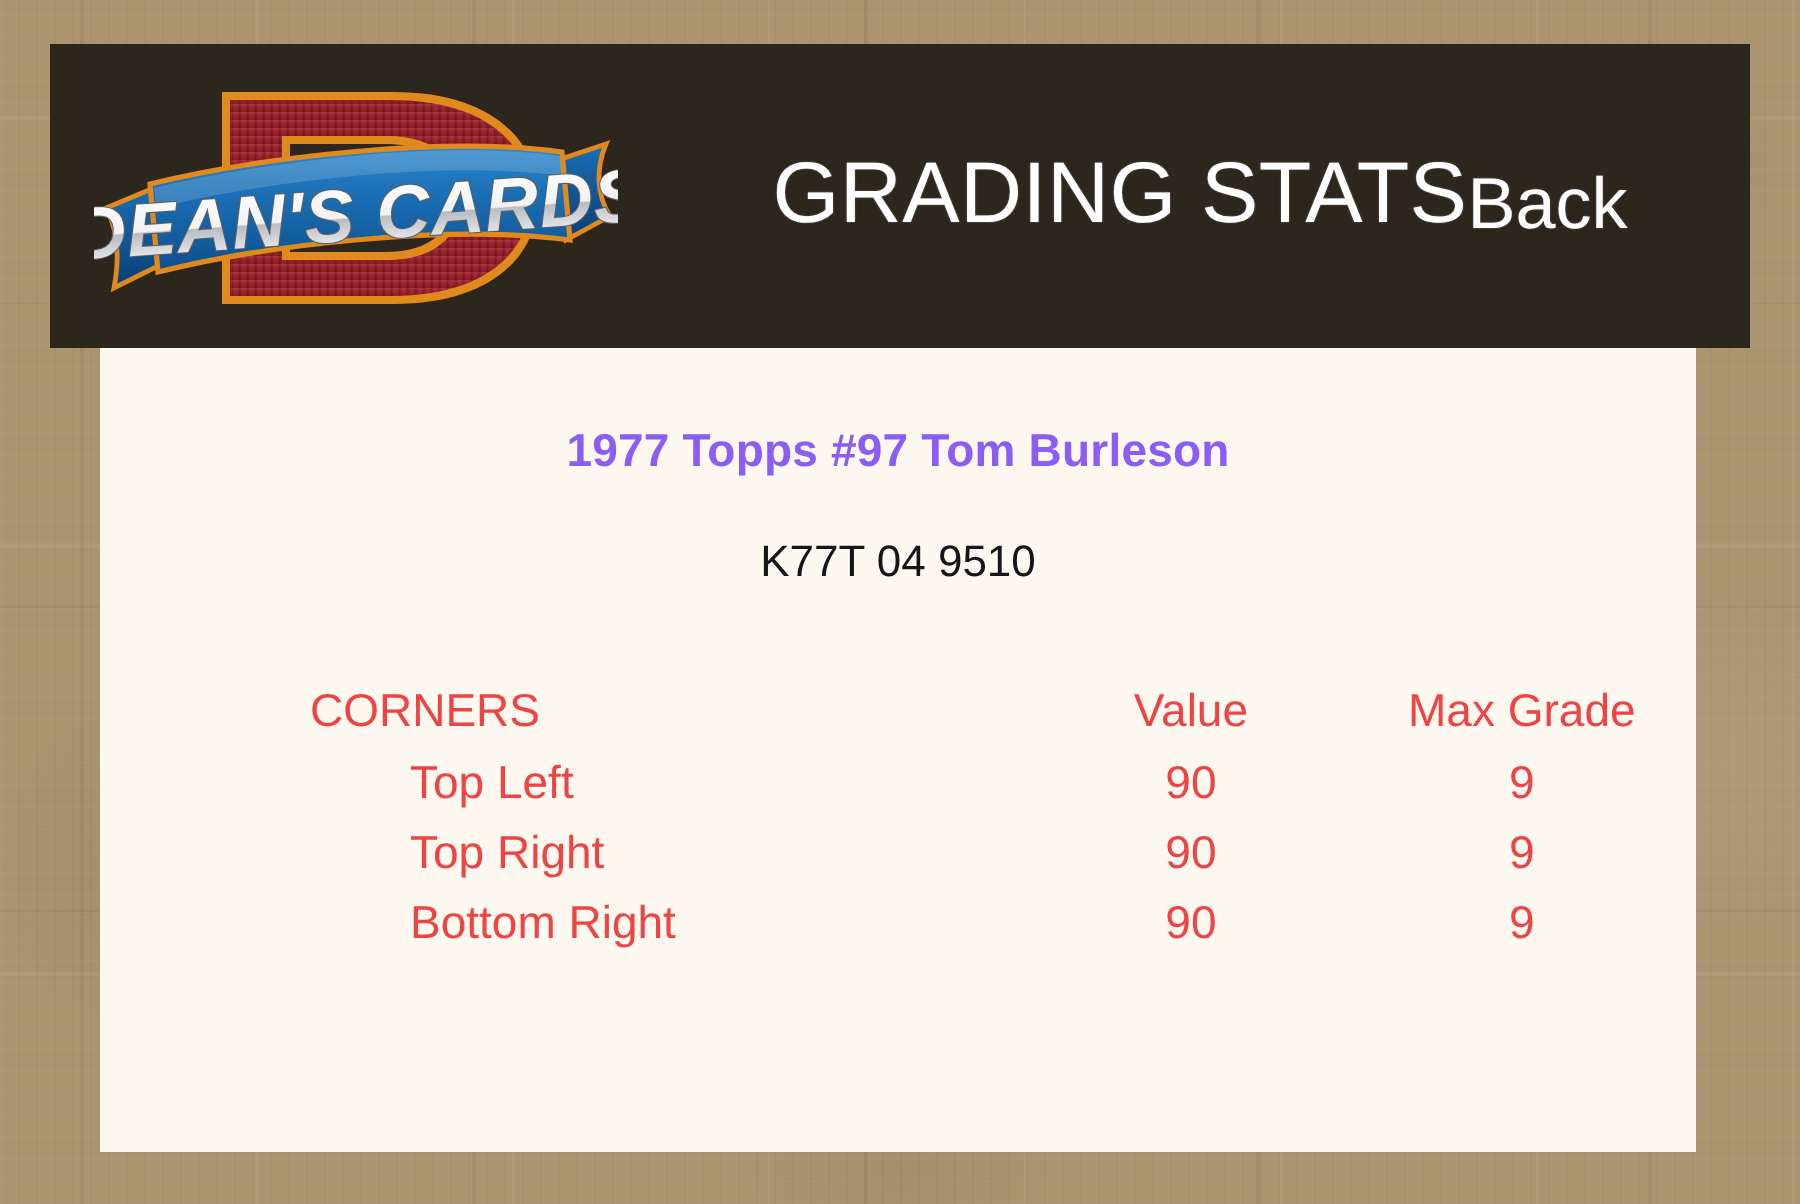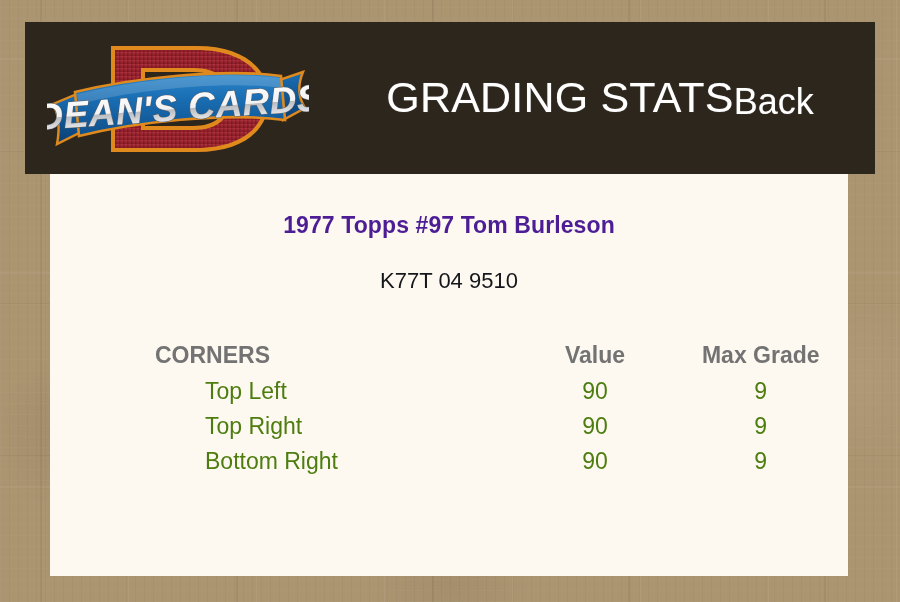--- a/index.html
+++ b/index.html
@@ -103,21 +103,21 @@
     width: 798px;
     height: 402px;
     background: #fdf9f0;
     z-index: 2;
   }
 
   #card-title {
     text-align: center;
     font-size: 23px;
     font-weight: bold;
-    color: #4c1d95;
+    color: #8b5cf6;
     margin-top: 38px;
     letter-spacing: 0.1px;
   }
   #card-serial {
     text-align: center;
     font-size: 22px;
     color: #15161a;
     margin-top: 29px;
   }
 
@@ -126,29 +126,29 @@
     margin: 43px 0 0 0;
     width: 100%;
     border-collapse: collapse;
   }
   #stats-table th,
   #stats-table td {
     padding: 0;
     font-weight: normal;
   }
   #stats-table thead th {
-    font-weight: bold;
+    font-weight: normal;
     font-size: 23px;
-    color: #737373;
+    color: #ef4444;
     height: 37px;
     vertical-align: middle;
   }
   #stats-table tbody td {
     font-size: 23px;
-    color: #4d7c0f;
+    color: #ef4444;
     height: 35px;
     vertical-align: middle;
     margin-top: 20px;
   }
   .col-label  { width: 392px; text-align: left; padding-left: 105px !important; }
   .col-value  { width: 190px; text-align: center; }
   .col-max    { width: 211px; text-align: center; }
   #stats-table tbody td.col-label { padding-left: 155px !important; }
 
   

